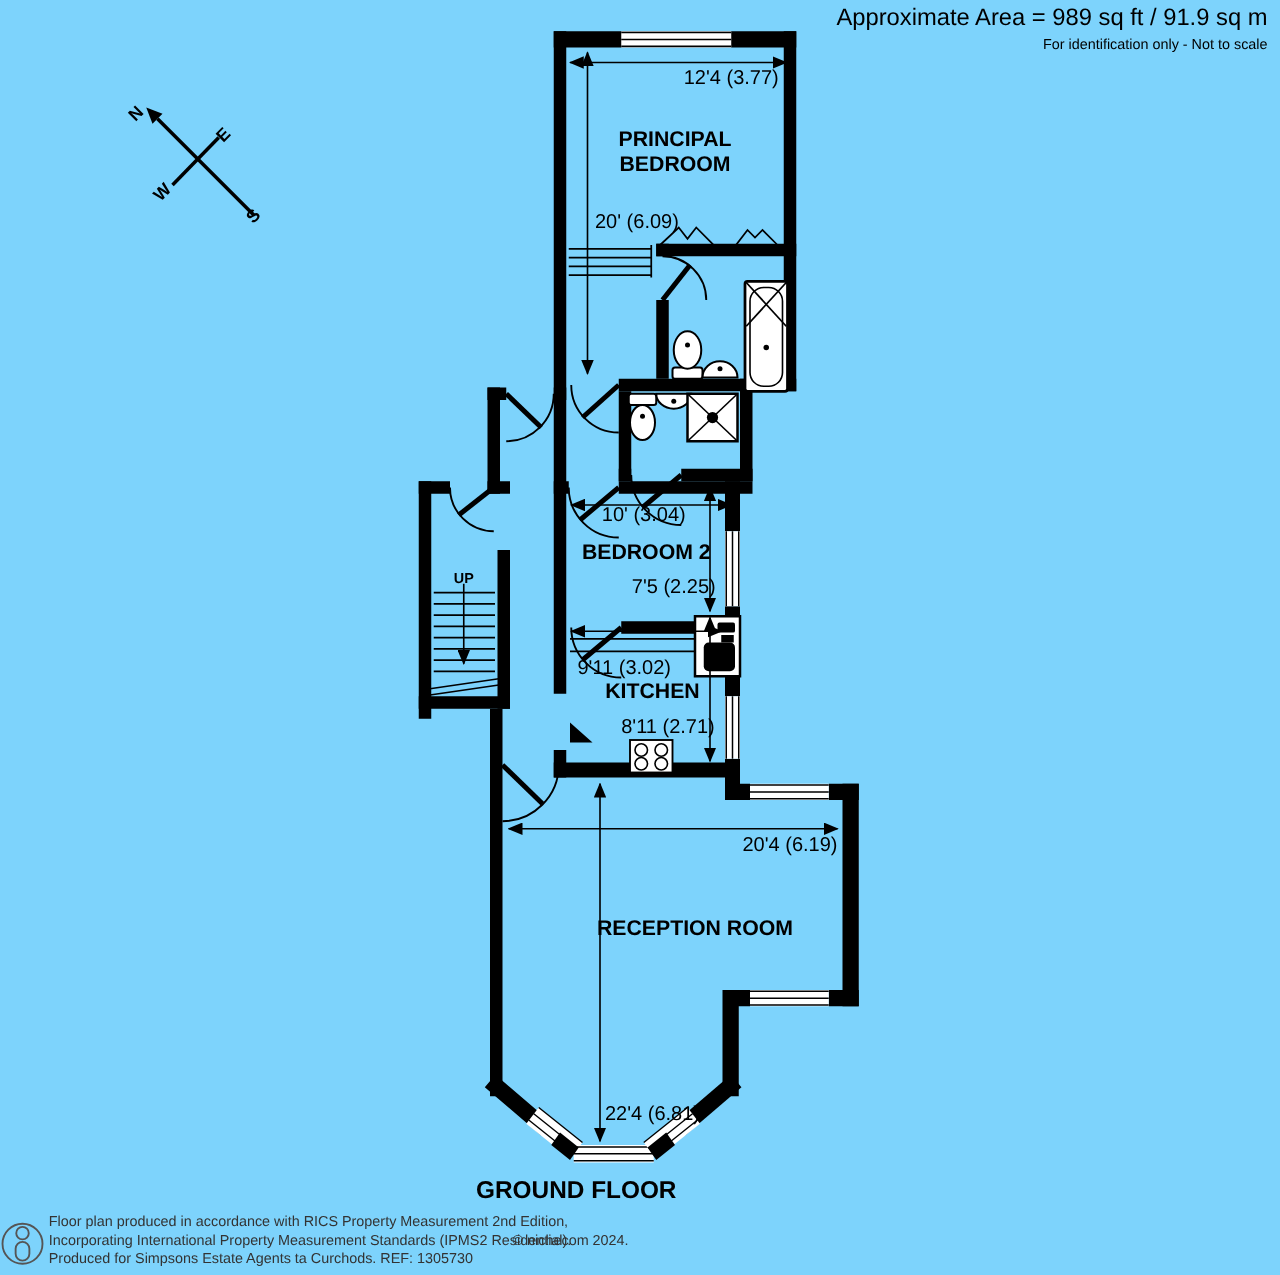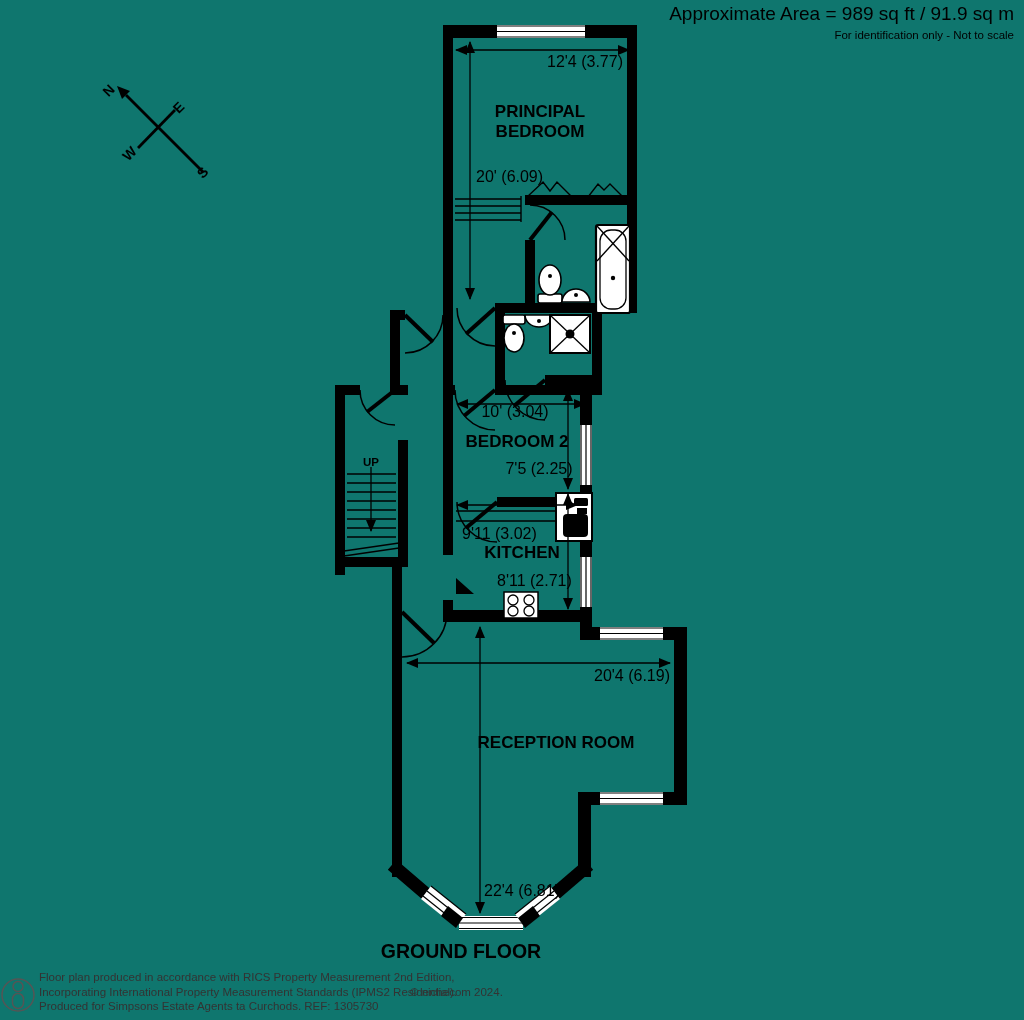--- a/index.html
+++ b/index.html
@@ -1,16 +1,16 @@
 <!DOCTYPE html>
 <html><head>
 <meta charset="utf-8">
 <style>
   html,body{margin:0;padding:0;background:#fff;}
-  .page{position:relative;width:1024px;height:1020px;background:#0f766e;overflow:hidden;}
+  .page{position:relative;width:1024px;height:1020px;background:#7dd3fc;overflow:hidden;}
   svg{display:block;}
   .wall{fill:#000;}
   .win{fill:#fff;}
   .winline{stroke:#000;stroke-width:1.2;}
   .thin{stroke:#000;stroke-width:1.4;fill:none;}
   .dim{stroke:#000;stroke-width:1.3;fill:none;}
   .arc{stroke:#000;stroke-width:1.5;fill:none;}
   .leaf{stroke:#000;stroke-width:4;}
   .fix{fill:#fff;stroke:#000;stroke-width:1.6;}
   text{fill:#000;}

